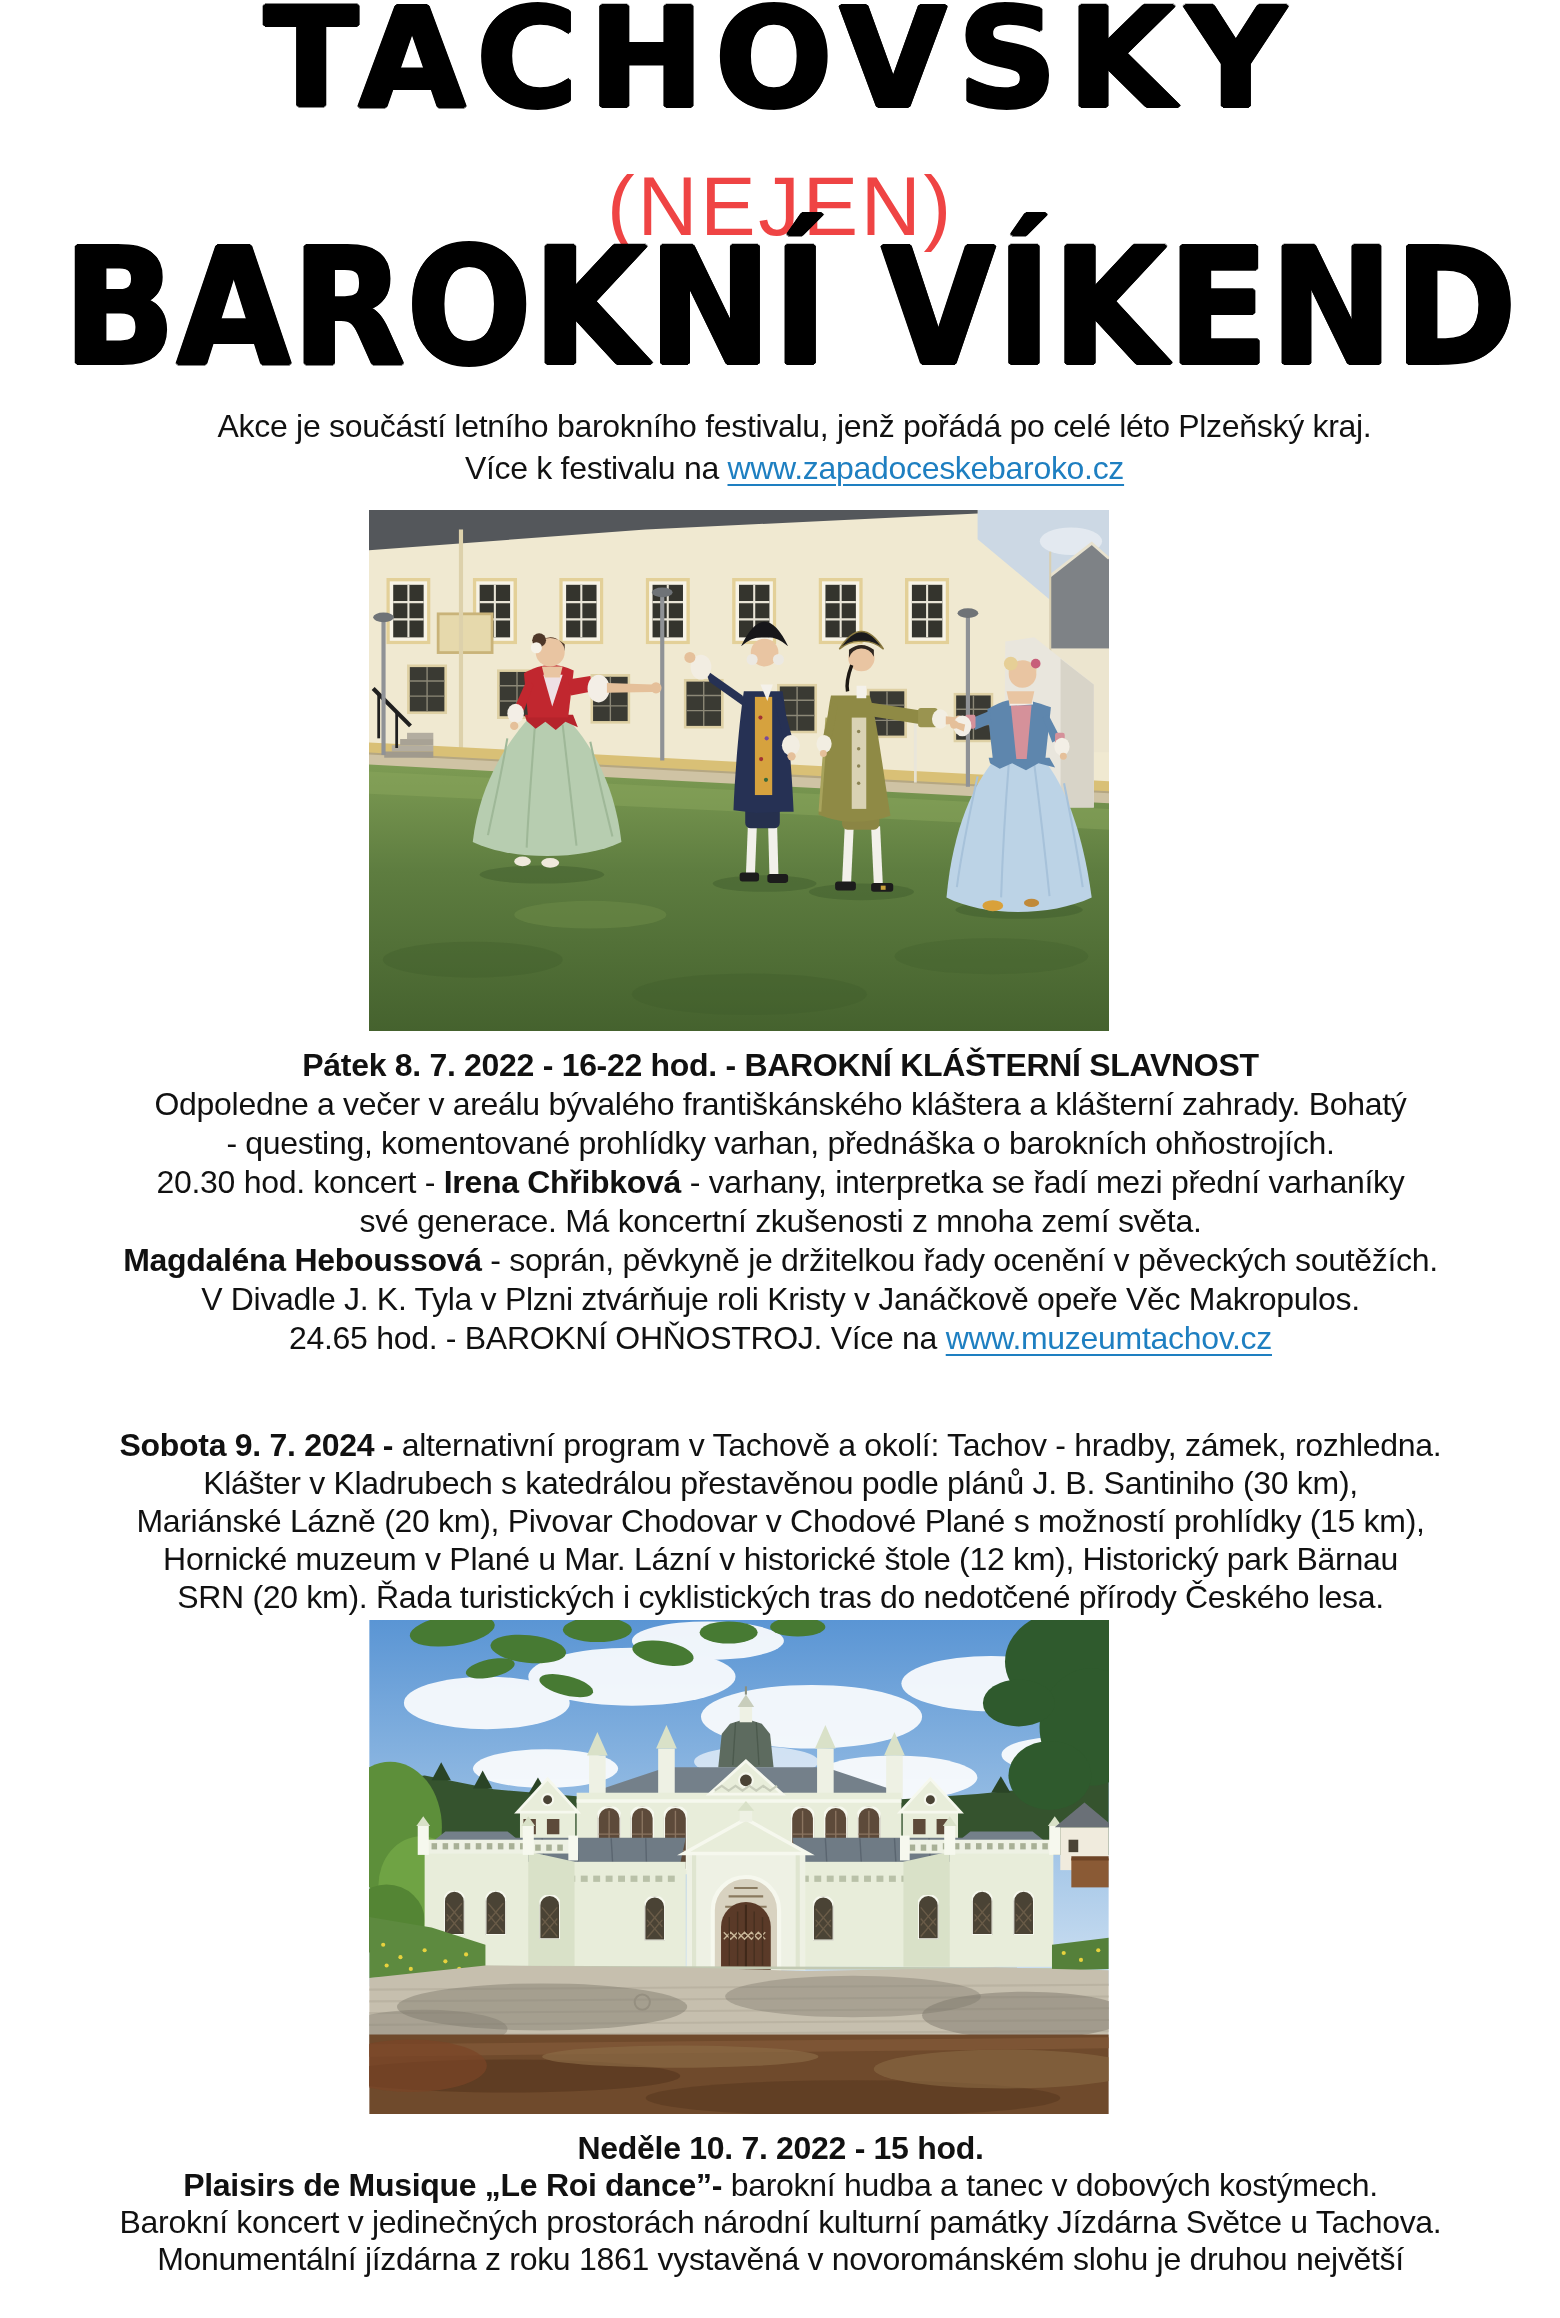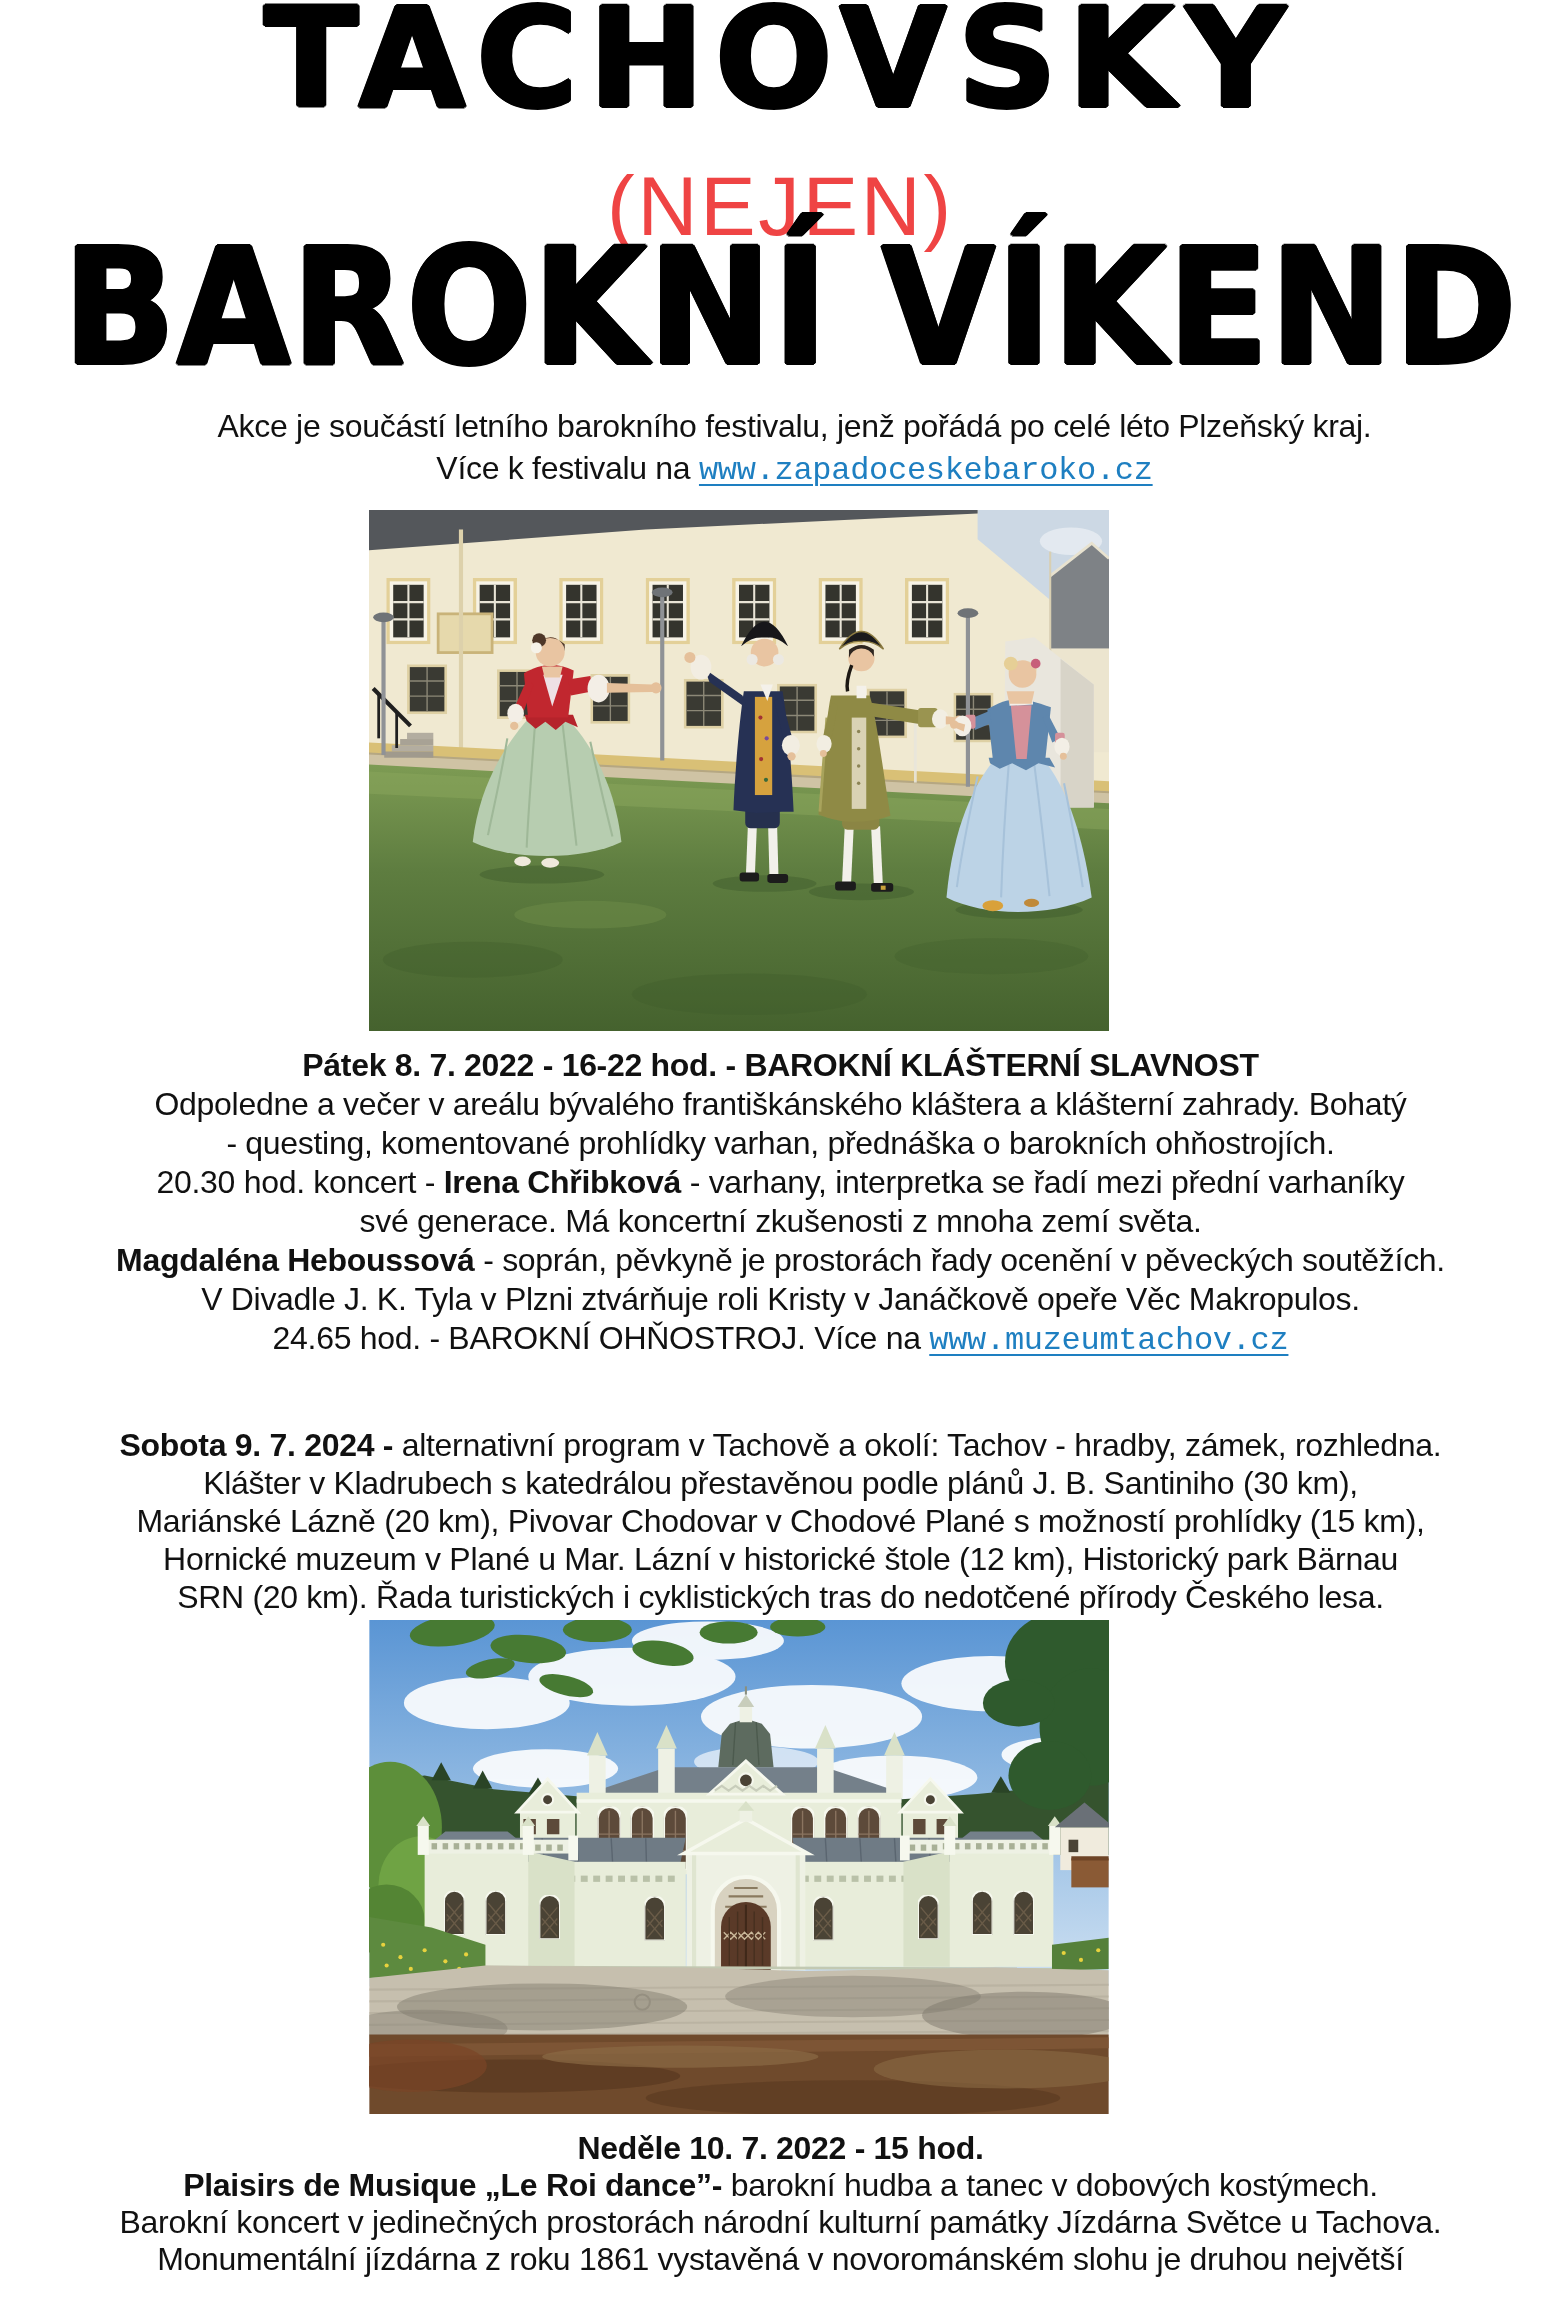--- a/index.html
+++ b/index.html
@@ -6,21 +6,21 @@
   body{width:1561px;height:2319px;position:relative;font-family:"Liberation Sans",sans-serif;color:#111;overflow:hidden;}
   .abs{position:absolute;left:0;width:1561px;text-align:center;}
   .fatty{font-family:"DejaVu Sans",sans-serif;font-weight:bold;color:#000;line-height:1;
          text-shadow:2.1px 0 #000,-2.1px 0 #000,0 2.1px #000,0 -2.1px #000,1.4px 1.4px #000,-1.4px 1.4px #000,1.4px -1.4px #000,-1.4px -1.4px #000;}
   #title-1{top:-9.7px;font-size:138px;letter-spacing:11px;}
   #title-2{top:165px;font-size:83px;letter-spacing:2.8px;color:#ef4444;line-height:1;}
   #title-3{top:228px;font-size:160px;letter-spacing:1.4px;}
   #title-3 .squeeze{display:inline-block;transform:scaleX(0.92);transform-origin:50% 50%;white-space:nowrap;}
   .line{font-size:32px;letter-spacing:-0.3px;white-space:nowrap;}
   .b{font-weight:bold;}
-  a.lnk{color:#1e7fc1;text-decoration:underline;text-decoration-thickness:2.1px;text-underline-offset:4.8px;cursor:pointer;font-family:Liberation Mono, monospace;}
+  a.lnk{color:#1e7fc1;text-decoration:underline;text-decoration-thickness:2.1px;text-underline-offset:4.8px;cursor:pointer;}
   #intro{top:405px;line-height:42px;margin-left:14px;}
   #friday{top:1046px;line-height:39px;}
   #saturday{top:1426px;line-height:38px;}
   #sunday{top:2130px;line-height:37px;}
   .photo{position:absolute;left:369px;margin:0;padding:0;line-height:0;}
   #photo-dancers{top:510px;width:740px;height:521px;}
   #photo-riding-hall{top:1620px;width:740px;height:494px;}
 </style>
 </head>
 <body>
@@ -242,21 +242,21 @@
   </g>
 </svg>
 </figure>
 
 <div class="abs" id="friday">
   <div class="line"><span class="b">Pátek 8. 7. 2022 - 16-22 hod. - BAROKNÍ KLÁŠTERNÍ SLAVNOST</span></div>
   <div class="line"><span>Odpoledne a večer v areálu bývalého františkánského kláštera a klášterní zahrady. Bohatý</span></div>
   <div class="line"><span>- questing, komentované prohlídky varhan, přednáška o barokních ohňostrojích.</span></div>
   <div class="line"><span>20.30 hod. koncert - </span><span class="b">Irena Chřibková</span><span> - varhany, interpretka se řadí mezi přední varhaníky</span></div>
   <div class="line"><span>své generace. Má koncertní zkušenosti z mnoha zemí světa.</span></div>
-  <div class="line"><span class="b">Magdaléna Heboussová</span><span> - soprán, pěvkyně je prostorách řady ocenění v pěveckých soutěžích.</span></div>
+  <div class="line"><span class="b">Magdaléna Heboussová</span><span> - soprán, pěvkyně je držitelkou řady ocenění v pěveckých soutěžích.</span></div>
   <div class="line"><span>V Divadle J. K. Tyla v Plzni ztvárňuje roli Kristy v Janáčkově opeře Věc Makropulos.</span></div>
   <div class="line"><span>24.65 hod. - BAROKNÍ OHŇOSTROJ. Více na </span><a class="lnk">www.muzeumtachov.cz</a></div>
 </div>
 
 <div class="abs" id="saturday">
   <div class="line"><span class="b">Sobota 9. 7. 2024 - </span><span>alternativní program v Tachově a okolí: Tachov - hradby, zámek, rozhledna.</span></div>
   <div class="line"><span>Klášter v Kladrubech s katedrálou přestavěnou podle plánů J. B. Santiniho (30 km),</span></div>
   <div class="line"><span>Mariánské Lázně (20 km), Pivovar Chodovar v Chodové Plané s možností prohlídky (15 km),</span></div>
   <div class="line"><span>Hornické muzeum v Plané u Mar. Lázní v historické štole (12 km), Historický park Bärnau</span></div>
   <div class="line"><span>SRN (20 km). Řada turistických i cyklistických tras do nedotčené přírody Českého lesa.</span></div>

